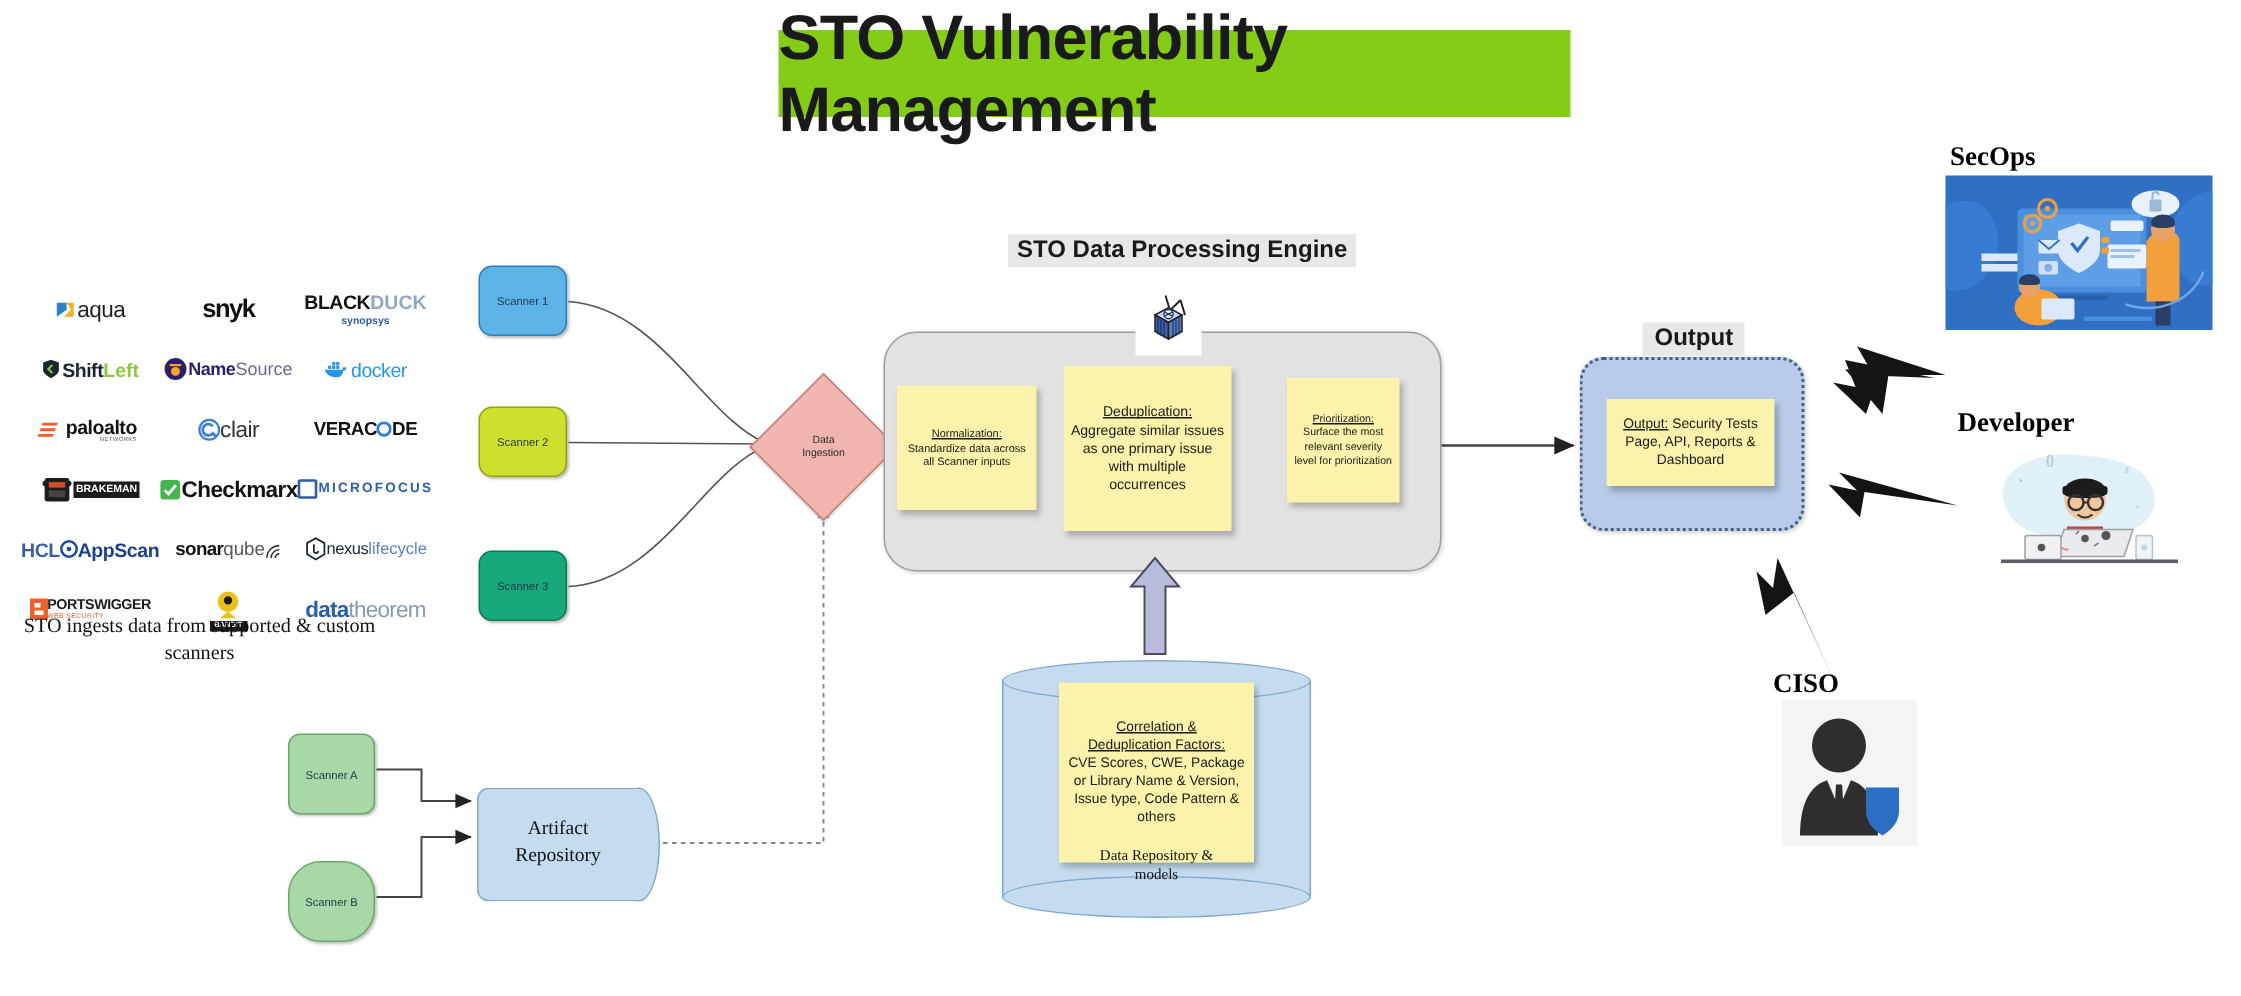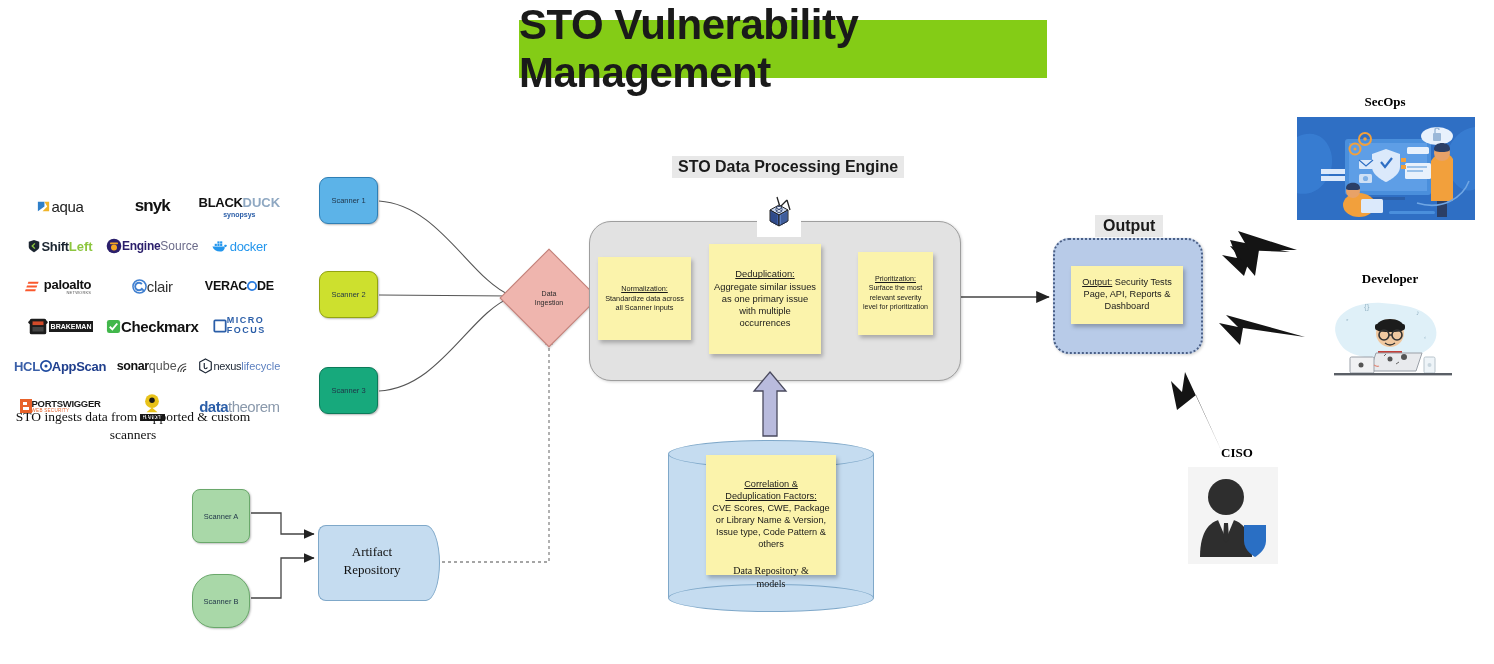--- a/index.html
+++ b/index.html
@@ -28,22 +28,22 @@
     background:#e8e8e8;
     font-weight:bold; color:#1a1a1a;
     display:flex; align-items:center; justify-content:center;
     white-space:nowrap;
   }
   #engine-heading { left:672px; top:156px; height:22px; padding:0 6px; font-size:16px; }
   #output-heading { left:1095px; top:215px; height:22px; padding:0 8px; font-size:16px; }
 
   .persona-label {
     font-family:"Liberation Serif", serif;
-    font-weight:bold; font-size:13px; color:#000;
-    text-align:center; white-space:nowrap;
+    font-weight:bold; font-size:18px; color:#000;
+    white-space:nowrap;
   }
 
   
   #logo-grid {
     left:14px; top:186px; width:258px;
     display:grid; grid-template-columns:repeat(3, 1fr);
     grid-auto-rows:40px; align-items:center; justify-items:center;
   }
   .logo-cell { display:flex; align-items:center; gap:0; justify-content:center; }
   .logo-text { font-size:11.5px; font-weight:bold; letter-spacing:-0.3px; white-space:nowrap; }
@@ -219,21 +219,21 @@
       <span class="logo-text" style="font-size:13px;color:#1b2530">Shift</span>
         <span class="logo-sub" style="font-size:13px;color:#8dc63f;font-weight:bold">Left</span>
     </div>
 
     <div class="logo-cell">
       <svg class="lmark" width="16" height="16" viewBox="0 0 16 16">
         <circle cx="8" cy="8" r="7.3" fill="#2b1f6b"></circle>
           <circle cx="8" cy="9.6" r="3" fill="#f5a623"></circle>
           <rect x="4" y="4.6" width="8" height="1.6" rx=".7" fill="#f5a623"></rect>
       </svg>
-      <span class="logo-text" style="font-size:12px;color:#2b1f6b">Engine</span>
+      <span class="logo-text" style="font-size:12px;color:#2b1f6b">Name</span>
         <span class="logo-sub" style="font-size:12px;color:#6b6b8a">Source</span>
     </div>
 
     <div class="logo-cell">
       <svg class="lmark" width="18" height="13" viewBox="0 0 20 14">
         <g fill="#2396ed">
           <rect x="3" y="4" width="2.4" height="2.4"></rect>
             <rect x="6" y="4" width="2.4" height="2.4"></rect>
           <rect x="9" y="4" width="2.4" height="2.4"></rect>
             <rect x="6" y="1.3" width="2.4" height="2.4"></rect>
@@ -291,21 +291,21 @@
         <rect x="1" y="1" width="14" height="14" rx="2.5" fill="#42b74b"></rect>
         <path d="M4 8.3 L6.8 11 L12 4.8" stroke="#fff" stroke-width="2" fill="none"></path>
       </svg>
       <span class="logo-text" style="font-size:15px;color:#111;letter-spacing:-.4px">Checkmarx</span>
     </div>
 
     <div class="logo-cell">
       <svg class="lmark" width="14" height="14" viewBox="0 0 16 16">
         <rect x="1.5" y="1.5" width="13" height="13" rx="1" fill="none" stroke="#2b5ea8" stroke-width="2"></rect>
       </svg>
-      <div style="display:flex;flex-direction:column;align-items:flex-start;line-height:1.1">
+      <div style="display:flex;align-items:flex-start;line-height:1.1">
         <span style="font-size:9px;font-weight:bold;color:#2b5ea8;letter-spacing:1.5px">MICRO</span>
         <span style="font-size:9px;font-weight:bold;color:#2b5ea8;letter-spacing:1.5px">FOCUS</span>
       </div>
     </div>
 
     <div class="logo-cell">
       <span class="logo-text" style="font-size:13px;color:#3a5fa8">HCL</span>
       <svg class="lmark" width="12" height="12" viewBox="0 0 14 14">
           <circle cx="7" cy="7" r="6" fill="none" stroke="#1f4ba0" stroke-width="2"></circle>
           <circle cx="7" cy="7" r="1.8" fill="#1f4ba0"></circle>

